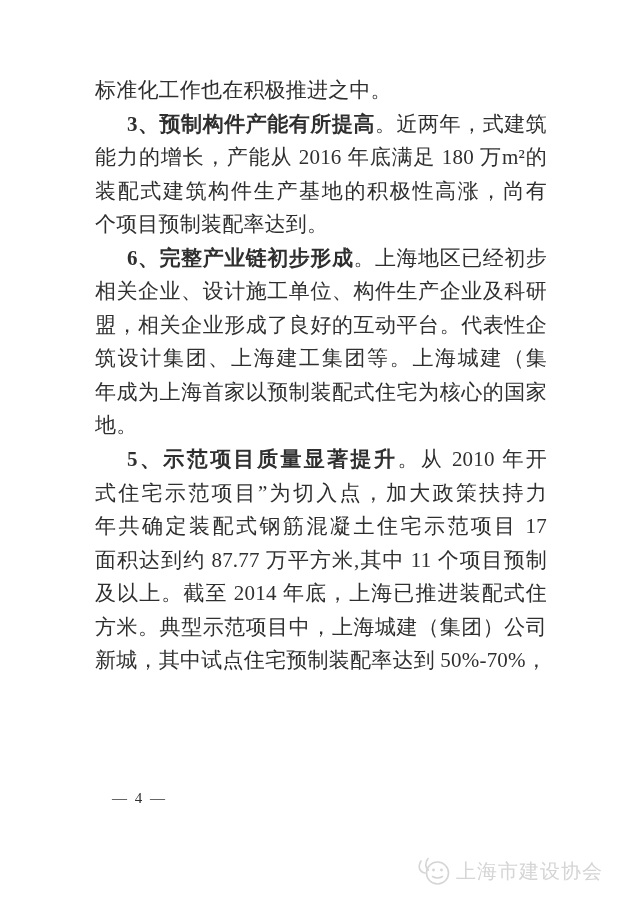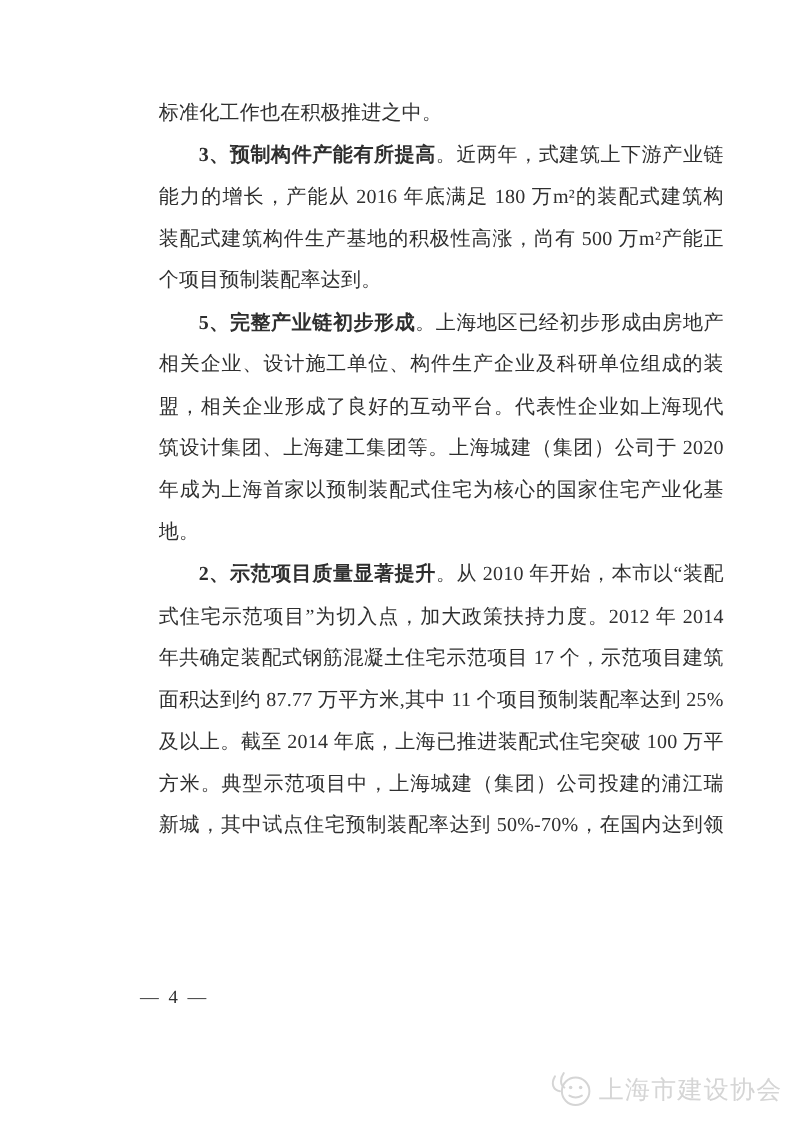--- a/index.html
+++ b/index.html
@@ -14,23 +14,22 @@
   .page {
     position: absolute;
     inset: 0;
     background: #ffffff;
   }
   .content {
     position: absolute;
     left: 95px;
     top: 74px;
     width: 452px;
-    font-size: 16px;
+    font-size: 21px;
     color: #2f2f2f;
-    margin-left: 32px;
   }
   .paragraph { margin: 0; padding: 0; }
   .line {
     height: 33.55px;
     line-height: 33.55px;
     letter-spacing: 0.2px;
     text-align: justify;
     text-align-last: justify;
     text-justify: inter-character;
     overflow: hidden;
@@ -44,21 +43,21 @@
   .page-number {
     position: absolute;
     left: 112px;
     top: 790px;
     font-size: 15px;
     color: #2f2f2f;
     letter-spacing: 2px;
   }
   .watermark {
     position: absolute;
-    left: 438px;
+    left: 415px;
     top: 854px;
     display: flex;
     align-items: center;
   }
   .watermark .logo {
     width: 38px;
     height: 34px;
     margin-right: 3px;
     flex: 0 0 auto;
   }
@@ -78,29 +77,29 @@
       <div class="paragraph">
         <div class="line no-justify"><span class="seg">标准化工作也在积极推进之中。</span></div>
       </div>
       <div class="paragraph">
         <div class="line indent"><span class="seg bold">3、预制构件产能有所提高</span><span class="seg">。近两年，式建筑上下游产业链</span></div>
         <div class="line"><span class="seg">能力的增长，产能从 2016 年底满足 180 万m²的装配式建筑构</span></div>
         <div class="line"><span class="seg">装配式建筑构件生产基地的积极性高涨，尚有 500 万m²产能正</span></div>
         <div class="line no-justify"><span class="seg">个项目预制装配率达到。</span></div>
       </div>
       <div class="paragraph">
-        <div class="line indent"><span class="seg bold">5、完整产业链初步形成</span><span class="seg">。上海地区已经初步形成由房地产</span></div>
+        <div class="line indent"><span class="seg bold">6、完整产业链初步形成</span><span class="seg">。上海地区已经初步形成由房地产</span></div>
         <div class="line"><span class="seg">相关企业、设计施工单位、构件生产企业及科研单位组成的装配</span></div>
         <div class="line"><span class="seg">盟，相关企业形成了良好的互动平台。代表性企业如上海现代建</span></div>
         <div class="line"><span class="seg">筑设计集团、上海建工集团等。上海城建（集团）公司于 2020</span></div>
         <div class="line"><span class="seg">年成为上海首家以预制装配式住宅为核心的国家住宅产业化基</span></div>
         <div class="line no-justify"><span class="seg">地。</span></div>
       </div>
       <div class="paragraph">
-        <div class="line indent"><span class="seg bold">2、示范项目质量显著提升</span><span class="seg">。从 2010 年开始，本市以“装配</span></div>
+        <div class="line indent"><span class="seg bold">5、示范项目质量显著提升</span><span class="seg">。从 2010 年开始，本市以“装配</span></div>
         <div class="line"><span class="seg">式住宅示范项目”为切入点，加大政策扶持力度。2012 年 2014</span></div>
         <div class="line"><span class="seg">年共确定装配式钢筋混凝土住宅示范项目 17 个，示范项目建筑</span></div>
         <div class="line"><span class="seg">面积达到约 87.77 万平方米,其中 11 个项目预制装配率达到 25%</span></div>
         <div class="line"><span class="seg">及以上。截至 2014 年底，上海已推进装配式住宅突破 100 万平</span></div>
         <div class="line"><span class="seg">方米。典型示范项目中，上海城建（集团）公司投建的浦江瑞和</span></div>
         <div class="line"><span class="seg">新城，其中试点住宅预制装配率达到 50%-70%，在国内达到领先</span></div>
       </div>
     </div>
 
   <div class="page-number">— 4 —</div>

